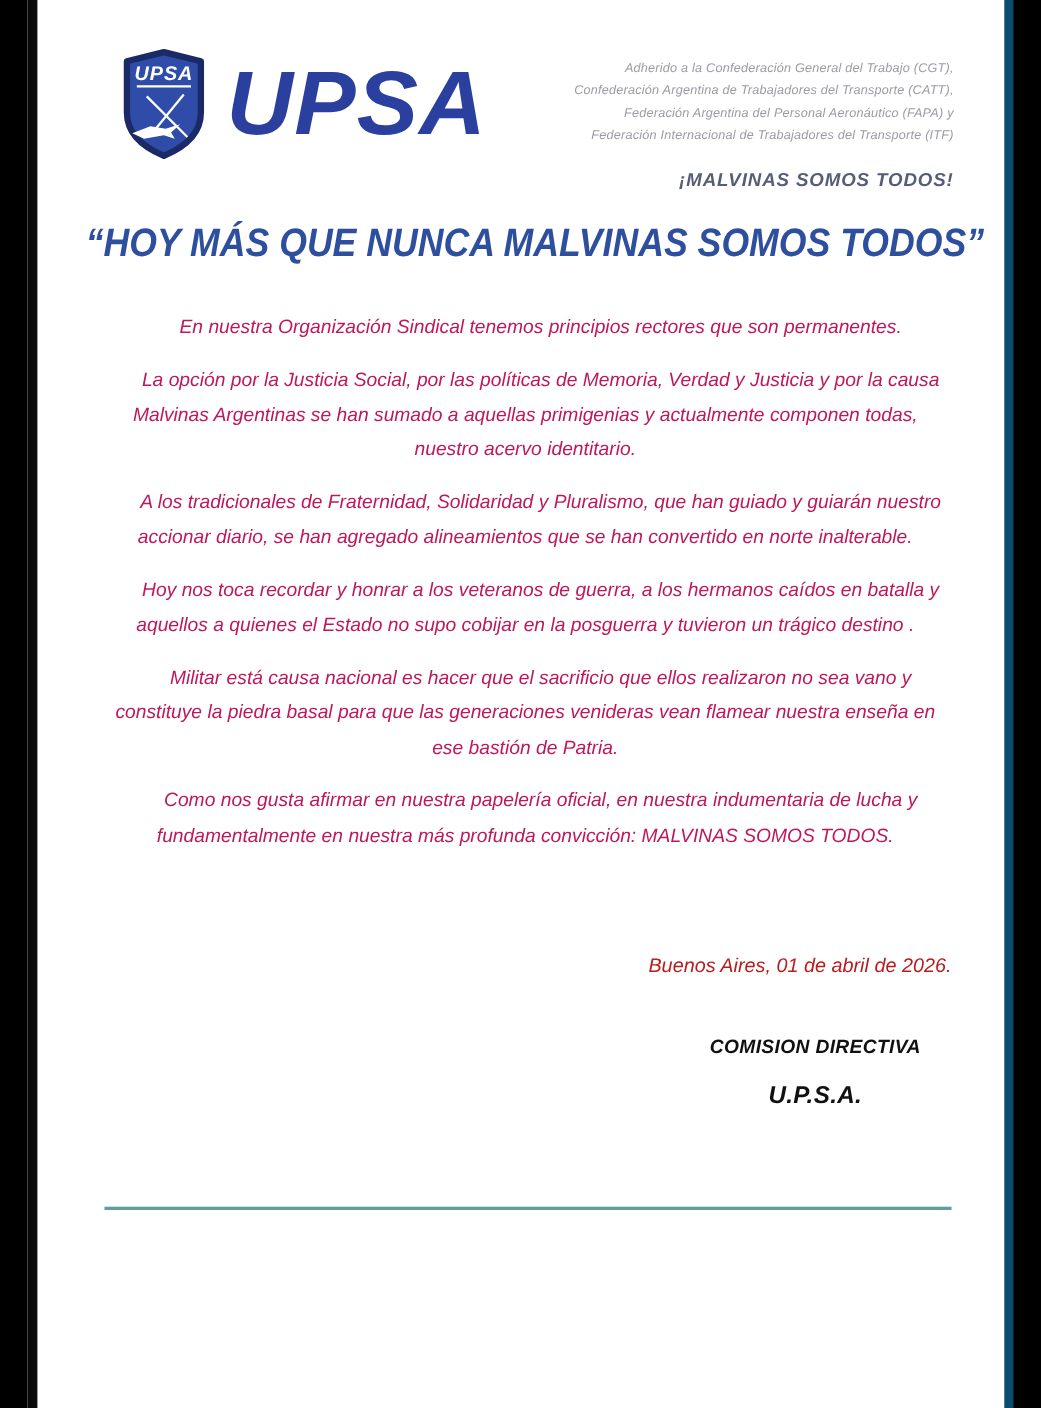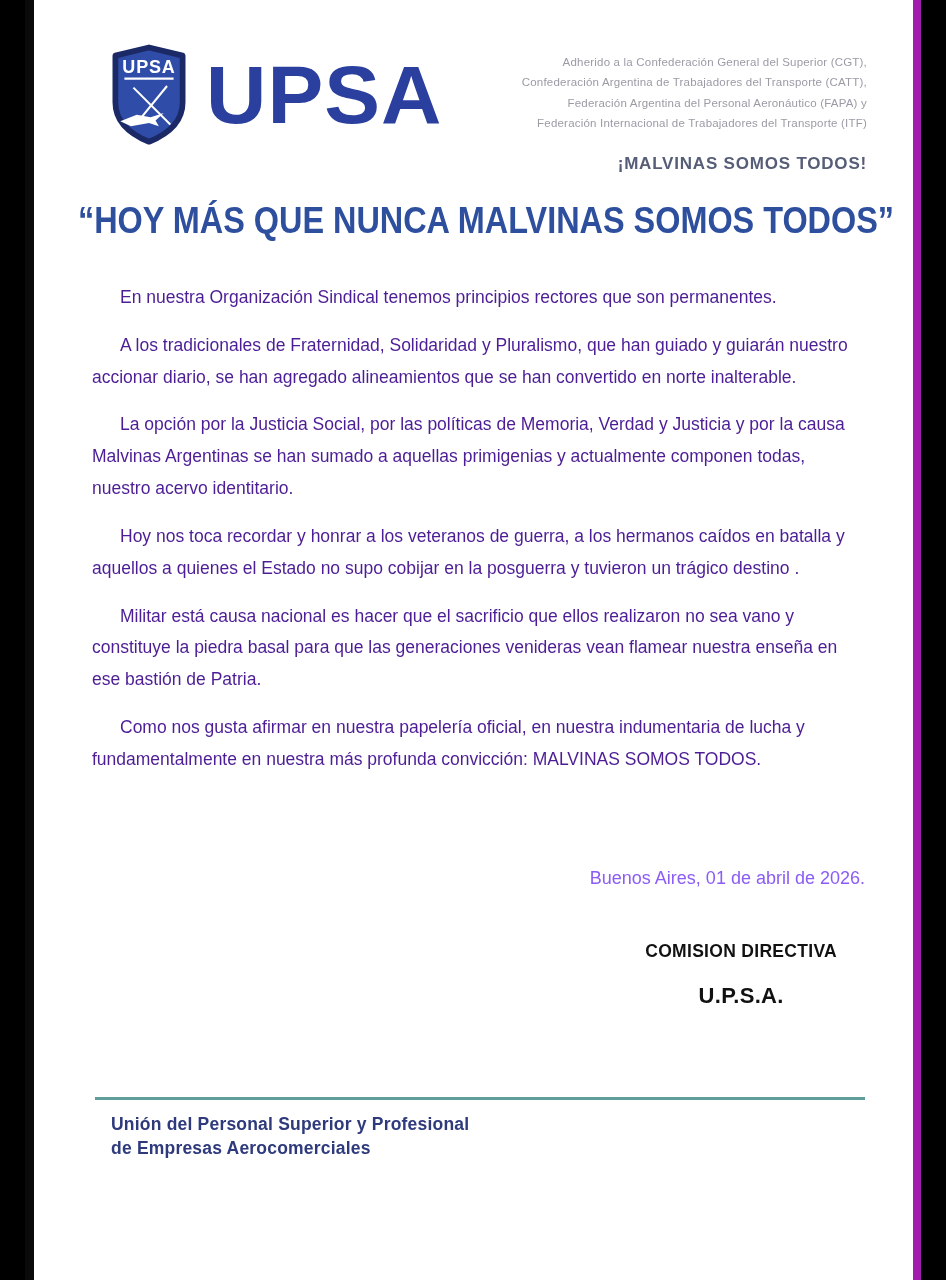--- a/index.html
+++ b/index.html
@@ -6,22 +6,23 @@
   html, body { background: #000; }
   body { font-family: "Liberation Sans", sans-serif; }
 
   .page {
     position: relative;
     width: 896px;
     height: 1280px;
     margin: 0 auto;
     background: #ffffff;
     border-left: 9px solid #0a0a0a;
-    border-right: 8px solid #a21caf;
+    border-right: 8px solid #0c4a6e;
     overflow: hidden;
+    font-style: italic;
   }
 
   
   .header {
     display: flex;
     justify-content: space-between;
     align-items: flex-start;
     padding: 44px 46px 0 74px;
   }
   .brand { display: flex; align-items: center; }
@@ -72,33 +73,33 @@
     transform-origin: center;
     letter-spacing: 0px;
   }
 
   .body-text {
     margin: 40px 0 0 0;
     padding: 0 50px 0 58px;
   }
   .body-text p {
     font-size: 17.5px;
-    color: #4c1d95;
+    color: #be185d;
     line-height: 1.82;
     text-indent: 28px;
     margin-bottom: 16px;
-    text-align: left;
+    text-align: center;
   }
 
   .dateline {
     margin-top: 92px;
     text-align: right;
     padding-right: 48px;
     font-size: 18px;
-    color: #8b5cf6;
+    color: #b91c1c;
   }
 
   .signature {
     margin-top: 52px;
     text-align: right;
     padding-right: 76px;
   }
   .signature-inner {
     display: inline-block;
     text-align: center;
@@ -150,50 +151,46 @@
         <text x="50" y="34" text-anchor="middle" font-family="Liberation Sans, sans-serif" font-size="22" font-weight="bold" fill="#ffffff" letter-spacing="1">UPSA</text>
         <line x1="20" y1="41" x2="80" y2="41" stroke="#ffffff" stroke-width="2.5"></line>
         <line x1="31" y1="52" x2="76" y2="97" stroke="#ffffff" stroke-width="2.5"></line>
         <line x1="72" y1="50" x2="36" y2="94" stroke="#ffffff" stroke-width="2.5"></line>
         <path d="M15 93 L35 85 L52 88 L68 83 L58 92 L62 99 L50 95 L28 99 Z" fill="#ffffff"></path>
       </svg>
       <div class="wordmark">UPSA</div>
     </div>
 
     <div class="affil-block">
-      <div class="affil-line">Adherido a la Confederación General del Superior (CGT),</div>
+      <div class="affil-line">Adherido a la Confederación General del Trabajo (CGT),</div>
       <div class="affil-line">Confederación Argentina de Trabajadores del Transporte (CATT),</div>
       <div class="affil-line">Federación Argentina del Personal Aeronáutico (FAPA) y</div>
       <div class="affil-line">Federación Internacional de Trabajadores del Transporte (ITF)</div>
       <div class="slogan">¡MALVINAS SOMOS TODOS!</div>
     </div>
   </div>
 
 
   <div class="doc-title">“HOY MÁS QUE NUNCA MALVINAS SOMOS TODOS”</div>
 
   <div class="body-text">
     <p>En nuestra Organización Sindical tenemos principios rectores que son permanentes.</p>
+    <p>La opción por la Justicia Social, por las políticas de Memoria, Verdad y Justicia y por la causa Malvinas Argentinas se han sumado a aquellas primigenias y actualmente componen todas, nuestro acervo identitario.</p>
     <p>A los tradicionales de Fraternidad, Solidaridad y Pluralismo, que han guiado y guiarán nuestro accionar diario, se han agregado alineamientos que se han convertido en norte inalterable.</p>
-    <p>La opción por la Justicia Social, por las políticas de Memoria, Verdad y Justicia y por la causa Malvinas Argentinas se han sumado a aquellas primigenias y actualmente componen todas, nuestro acervo identitario.</p>
     <p>Hoy nos toca recordar y honrar a los veteranos de guerra, a los hermanos caídos en batalla y aquellos a quienes el Estado no supo cobijar en la posguerra y tuvieron un trágico destino .</p>
     <p>Militar está causa nacional es hacer que el sacrificio que ellos realizaron no sea vano y constituye la piedra basal para que las generaciones venideras vean flamear nuestra enseña en ese bastión de Patria.</p>
     <p>Como nos gusta afirmar en nuestra papelería oficial, en nuestra indumentaria de lucha y fundamentalmente en nuestra más profunda convicción: MALVINAS SOMOS TODOS.</p>
   </div>
 
   <div class="dateline">Buenos Aires, 01 de abril de 2026.</div>
 
   <div class="signature">
     <div class="signature-inner">
       <div class="sig-line1">COMISION DIRECTIVA</div>
       <div class="sig-line2">U.P.S.A.</div>
     </div>
   </div>
 
   <div class="footer">
     <hr class="footer-rule">
-    <div class="footer-org">
-      <div>Unión del Personal Superior y Profesional</div>
-      <div>de Empresas Aerocomerciales</div>
-    </div>
   </div>
 
 </div>
 
 </body></html>

